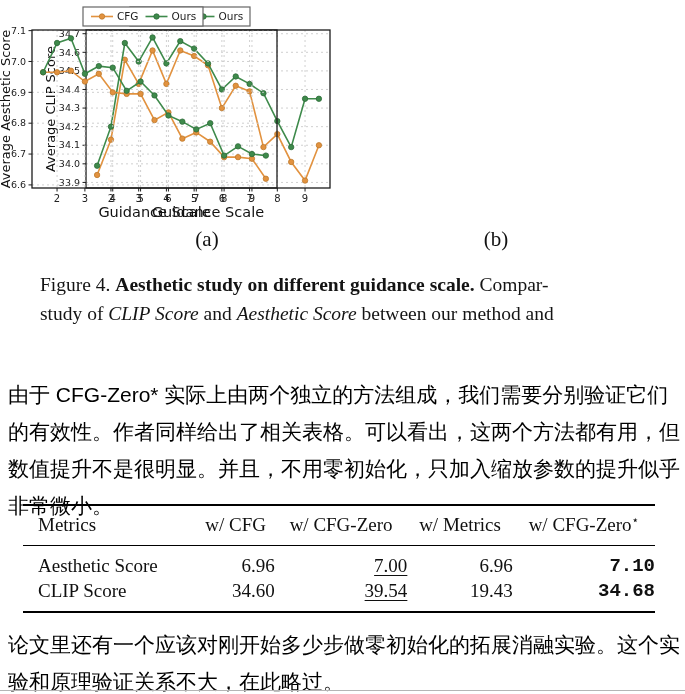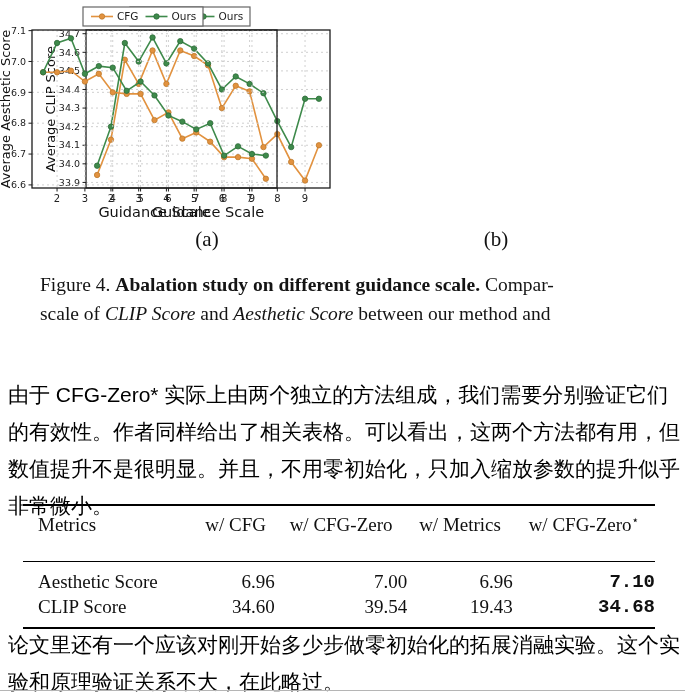--- a/index.html
+++ b/index.html
@@ -31,28 +31,28 @@
   }
   #p1 { top:376px; }
   #p2 { top:626px; }
   #results-table {
     position:absolute; top:504px; left:23px; width:632px;
     border-collapse:collapse; font-size:19px; color:#101010;
     border-top:2px solid #000; border-bottom:2px solid #000;
   }
   #results-table thead th {
     font-weight:normal; text-align:center;
-    border-bottom:1.5px solid #000; padding:8px 0 25px 0;
+    border-bottom:1.5px solid #000; padding:8px 0 9px 0;
   }
   #results-table thead th:first-child { text-align:left; padding-left:15px; }
   #results-table tbody td { text-align:right; padding:1px 0; }
   #results-table tbody tr:first-child td { padding-top:8px; }
   #results-table tbody tr:last-child td { padding-bottom:9px; }
   #results-table tbody td:first-child { text-align:left; padding-left:15px; }
-  #results-table .underline { text-underline-offset:3px; }
+  #results-table .underline { text-decoration:underline; text-underline-offset:3px; }
   #results-table .bold { font-weight:bold;font-family:Liberation Mono, monospace; }
   #results-table sup { font-size:12px; vertical-align:super; line-height:0; }
   #bottom-rule {
     position:absolute; top:690px; left:0; width:685px; height:0;
     border-top:1px solid #b5b5b5;
   }
 </style>
 </head>
 <body>
 
@@ -247,23 +247,23 @@
       <line x1="145.5" y1="16.5" x2="167.5" y2="16.5" stroke="#3E8A4B" stroke-width="1.6"></line>
       <circle cx="156.5" cy="16.5" r="2.7" fill="#3E8A4B" stroke="#2D6B39" stroke-width="0.8"></circle>
       <text x="171.5" y="20.1" font-size="10.5" fill="#222">Ours</text>
     </svg>
 
   <div id="label-a" class="panel-label">(a)</div>
   <div id="label-b" class="panel-label">(b)</div>
 
   <div id="caption">
     <span>Figure 4.</span>
-    <b>Abalation study on different guidance scale.</b>
+    <b>Aesthetic study on different guidance scale.</b>
     <span>Compar-</span><br>
-    <span>scale of</span>
+    <span>study of</span>
     <i>CLIP Score</i>
     <span>and</span>
     <i>Aesthetic Score</i>
     <span>between our method and</span><br>
   </div>
 
   <div id="p1" class="zh">由于 CFG-Zero* 实际上由两个独立的方法组成，我们需要分别验证它们的有效性。作者同样给出了相关表格。可以看出，这两个方法都有用，但数值提升不是很明显。并且，不用零初始化，只加入缩放参数的提升似乎非常微小。</div>
 
   <table id="results-table">
     <thead>

